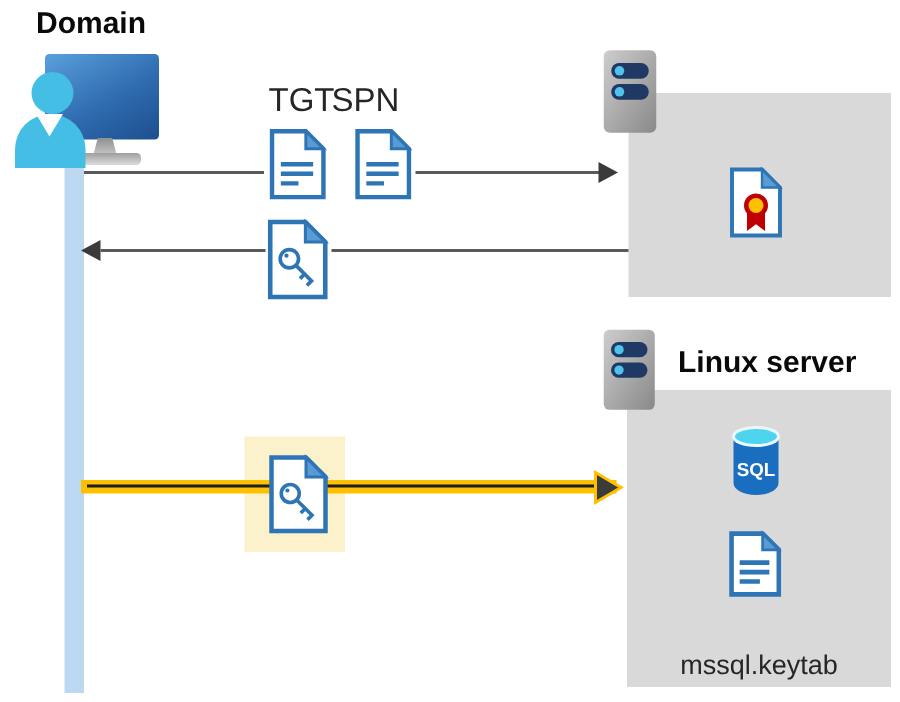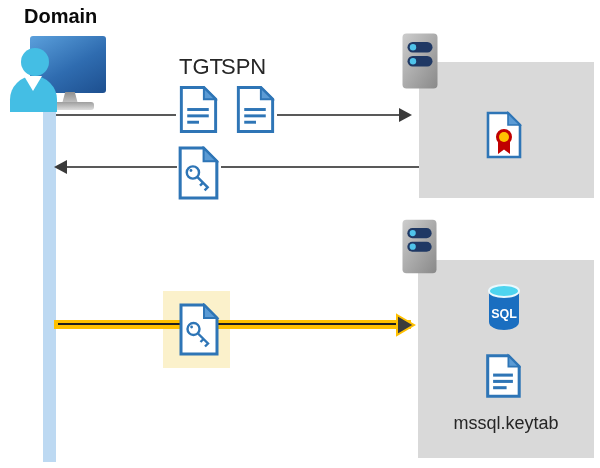--- a/index.html
+++ b/index.html
@@ -3,21 +3,21 @@
 <meta charset="utf-8">
 <style>
   html,body{margin:0;padding:0;background:#fff;}
   #stage{position:relative;width:600px;height:468px;background:#fff;overflow:hidden;
          font-family:"Liberation Sans",sans-serif;}
   .abs{position:absolute;}
 
   
   .h1{font-size:20px;font-weight:bold;color:#0a0a0a;line-height:25px;}
   .lbl{font-size:22px;color:#262626;}
-  .caption{font-size:18px;color:#262626;}
+  .caption{font-size:18px;color:#262626;margin-top:20px;}
 
   
   #client-icon{left:10px;top:34px;width:100px;height:80px;z-index:3;}
   #monitor{left:20px;top:2px;width:76px;height:57px;border-radius:3px;
            background:linear-gradient(150deg,#5ba0dc 0%,#2f6cb0 55%,#1d4f8f 100%);}
   #stand-neck{left:52px;top:58px;width:16px;height:12px;
               clip-path:polygon(20% 0,80% 0,100% 100%,0 100%);
               background:linear-gradient(#8f8f8f,#c9c9c9);}
   #stand-base{left:42px;top:68px;width:42px;height:8px;border-radius:3px;
               background:linear-gradient(#9e9e9e,#dcdcdc);}
@@ -171,20 +171,21 @@
           <stop offset="1" stop-color="#898989"></stop>
       </linearGradient>
     </defs>
     <rect x="0.5" y="0.5" width="35" height="55" rx="4" fill="url(#srv2)"></rect>
     <rect x="5.5" y="9" width="25" height="10.5" rx="5.25" fill="#1F3864"></rect>
     <circle cx="11" cy="14.2" r="3.2" fill="#4FC3EA"></circle>
     <rect x="5.5" y="23" width="25" height="10.5" rx="5.25" fill="#1F3864"></rect>
     <circle cx="11" cy="28.2" r="3.2" fill="#4FC3EA"></circle>
   </svg>
 
+  <div class="abs h1" id="linux-title">Linux server</div>
 
   <svg class="abs icon" id="sqldb" width="34" height="48" viewBox="0 0 34 48">
     <path d="M2 8 V39 C2 43.5 8.7 47 17 47 C25.3 47 32 43.5 32 39 V8 Z" fill="#1A6EC0"></path>
     <ellipse cx="17" cy="8" rx="15" ry="6" fill="#4ED4EF" stroke="#EAF9FE" stroke-width="2"></ellipse>
     <text x="17" y="34.5" text-anchor="middle" font-size="12.5" font-weight="bold" fill="#ffffff" font-family="Liberation Sans, sans-serif">SQL</text>
   </svg>
 
   <svg class="abs icon" id="keytab-doc" width="36" height="50" viewBox="0 0 40 48">
     <path d="M3 1.5 H26 L38 13.5 V46.5 H3 Z" fill="#fff" stroke="#2E75B6" stroke-width="3.4"></path>
     <path d="M26 1.5 V13.5 H38 Z" fill="#5B9BD5" stroke="#2E75B6" stroke-width="2"></path>

